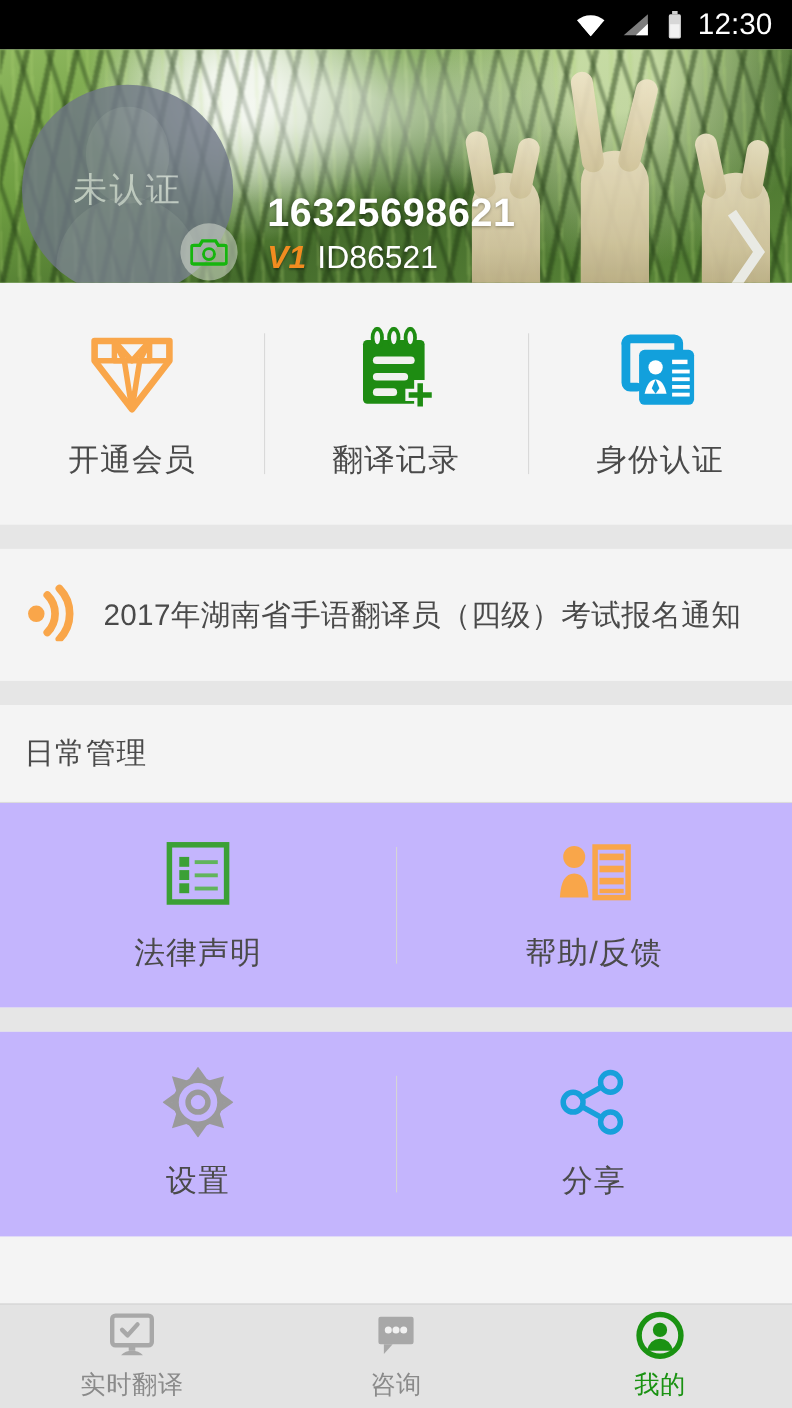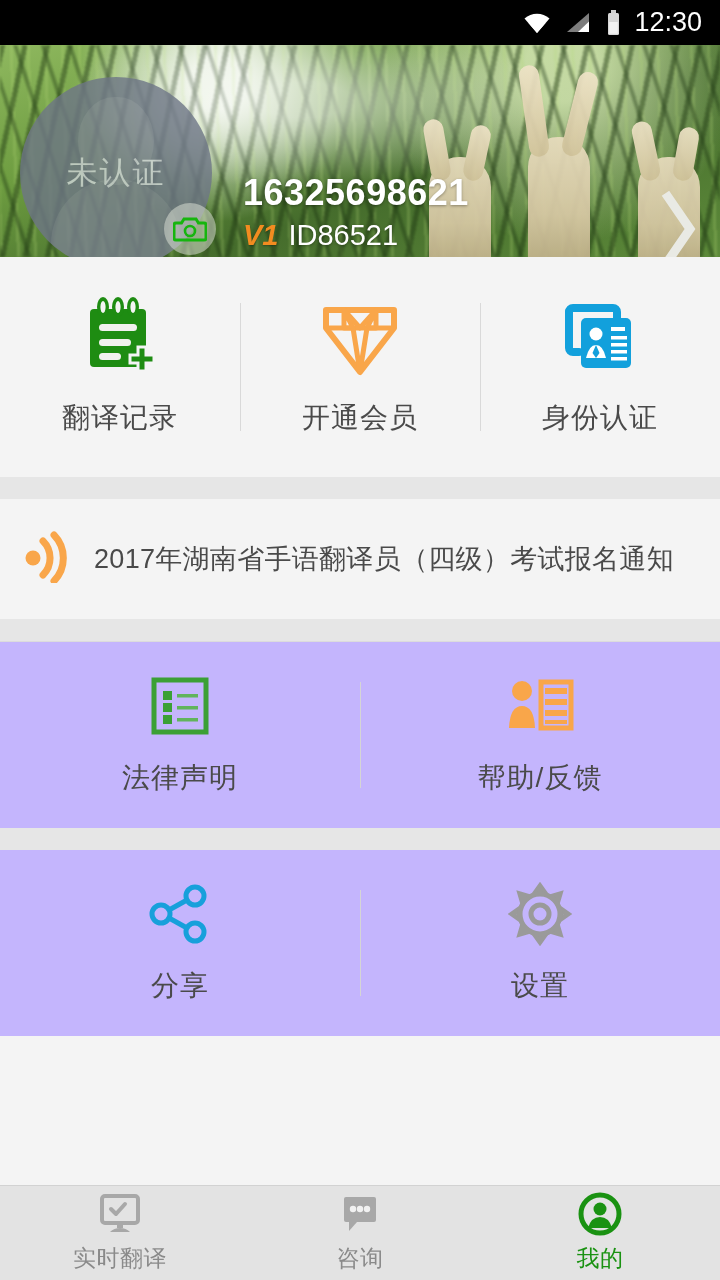--- a/index.html
+++ b/index.html
@@ -202,20 +202,33 @@
     </div>
 
     <span class="hdr-chevron">
       <svg width="42" height="76" viewBox="0 0 42 76">
         <path d="M8 6 L30 38 L8 70" fill="none" stroke="#e9eae4" stroke-width="9" stroke-linecap="square"></path>
       </svg>
     </span>
   </div>
 
   <div class="quick">
+
+    <div class="quick-cell">
+      <span class="qi">
+        <svg width="80" height="78" viewBox="0 0 80 78">
+          <path d="M6 12 h68 v18 L40 74 L6 30 Z" fill="none" stroke="#f9a64a" stroke-width="6" stroke-linejoin="round"></path>
+          <path d="M6 30 h68" fill="none" stroke="#f9a64a" stroke-width="5"></path>
+          <path d="M24 12 L33 30 L24 30 Z M56 12 L47 30 L56 30 Z" fill="none" stroke="#f9a64a" stroke-width="5" stroke-linejoin="round"></path>
+          <path d="M33 30 L40 74 L47 30" fill="none" stroke="#f9a64a" stroke-width="5" stroke-linejoin="round"></path>
+          <path d="M24 12 L40 30 L56 12" fill="none" stroke="#f9a64a" stroke-width="5" stroke-linejoin="round"></path>
+        </svg>
+      </span>
+      <span class="qlabel">开通会员</span>
+    </div>
 
     <div class="quick-cell">
       <span class="qi">
         <svg width="76" height="80" viewBox="0 0 76 80">
           <rect x="8" y="12" width="56" height="58" rx="4" fill="#1e8c12"></rect>
           <ellipse cx="21" cy="10" rx="6" ry="10" fill="#1e8c12"></ellipse>
           <ellipse cx="36" cy="10" rx="6" ry="10" fill="#1e8c12"></ellipse>
           <ellipse cx="51" cy="10" rx="6" ry="10" fill="#1e8c12"></ellipse>
           <ellipse cx="21" cy="10" rx="2.6" ry="6" fill="#f4f4f4"></ellipse>
           <ellipse cx="36" cy="10" rx="2.6" ry="6" fill="#f4f4f4"></ellipse>
@@ -224,33 +237,20 @@
           <rect x="17" y="42" width="32" height="7" rx="3.5" fill="#f1f1ee"></rect>
           <rect x="17" y="56" width="22" height="7" rx="3.5" fill="#f1f1ee"></rect>
           <path d="M56 50 h8 v8 h8 v8 h-8 v8 h-8 v-8 h-8 v-8 h8 Z" fill="#1e8c12" stroke="#f4f4f4" stroke-width="3"></path>
         </svg>
       </span>
       <span class="qlabel">翻译记录</span>
     </div>
 
     <div class="quick-cell">
       <span class="qi">
-        <svg width="80" height="78" viewBox="0 0 80 78">
-          <path d="M6 12 h68 v18 L40 74 L6 30 Z" fill="none" stroke="#f9a64a" stroke-width="6" stroke-linejoin="round"></path>
-          <path d="M6 30 h68" fill="none" stroke="#f9a64a" stroke-width="5"></path>
-          <path d="M24 12 L33 30 L24 30 Z M56 12 L47 30 L56 30 Z" fill="none" stroke="#f9a64a" stroke-width="5" stroke-linejoin="round"></path>
-          <path d="M33 30 L40 74 L47 30" fill="none" stroke="#f9a64a" stroke-width="5" stroke-linejoin="round"></path>
-          <path d="M24 12 L40 30 L56 12" fill="none" stroke="#f9a64a" stroke-width="5" stroke-linejoin="round"></path>
-        </svg>
-      </span>
-      <span class="qlabel">开通会员</span>
-    </div>
-
-    <div class="quick-cell">
-      <span class="qi">
         <svg width="78" height="78" viewBox="0 0 78 78">
           <path d="M8 14 a4 4 0 0 1 4 -4 h40 a4 4 0 0 1 4 4 v6" fill="none" stroke="#12a0dc" stroke-width="8" stroke-linecap="round"></path>
           <path d="M8 14 v36 a4 4 0 0 0 4 4 h6" fill="none" stroke="#12a0dc" stroke-width="8" stroke-linecap="round"></path>
           <rect x="20" y="20" width="50" height="50" rx="5" fill="#12a0dc"></rect>
           <circle cx="35" cy="36" r="6.5" fill="#ffffff"></circle>
           <path d="M25 60 q3 -13 10 -13 q7 0 10 13 Z" fill="#ffffff"></path>
           <path d="M35 47 l3.5 8 l-3.5 5 l-3.5 -5 Z" fill="#12a0dc"></path>
           <rect x="50" y="29" width="14" height="4" fill="#ffffff"></rect>
           <rect x="50" y="38" width="16" height="3.5" fill="#ffffff"></rect>
           <rect x="50" y="45" width="16" height="3.5" fill="#ffffff"></rect>
@@ -270,20 +270,23 @@
         <circle cx="13" cy="27" r="7.5" fill="#f9a64a"></circle>
         <path d="M23 10 a24 24 0 0 1 0 34" fill="none" stroke="#f9a64a" stroke-width="7" stroke-linecap="round"></path>
         <path d="M34 4 a33 33 0 0 1 0 46" fill="none" stroke="#f9a64a" stroke-width="7" stroke-linecap="round"></path>
       </svg>
     </span>
     <span class="notice-text">2017年湖南省手语翻译员（四级）考试报名通知</span>
   </div>
 
   <div class="band"></div>
 
+  <div class="sec-title">
+    <span>日常管理</span>
+  </div>
   <div class="hairline"></div>
 
   <div class="row2">
     <div class="row2-cell">
       <span class="ri">
         <svg width="64" height="64" viewBox="0 0 64 64">
           <rect x="6" y="6" width="52" height="52" fill="none" stroke="#3ba035" stroke-width="5"></rect>
           <rect x="15" y="17" width="9" height="9" fill="#3ba035"></rect>
           <rect x="15" y="29" width="9" height="9" fill="#3ba035"></rect>
           <rect x="15" y="41" width="9" height="9" fill="#3ba035"></rect>
@@ -309,46 +312,46 @@
       </span>
       <span class="rlabel">帮助/反馈</span>
     </div>
   </div>
 
   <div class="band"></div>
 
   <div class="row2">
     <div class="row2-cell">
       <span class="ri">
-        <svg width="66" height="62" viewBox="0 0 66 62">
-          <circle cx="14" cy="31" r="9" fill="none" stroke="#17a0db" stroke-width="5"></circle>
-          <circle cx="48" cy="13" r="9" fill="none" stroke="#17a0db" stroke-width="5"></circle>
-          <circle cx="48" cy="49" r="9" fill="none" stroke="#17a0db" stroke-width="5"></circle>
-          <path d="M22 27 L40 17" fill="none" stroke="#17a0db" stroke-width="5"></path>
-          <path d="M22 35 L40 45" fill="none" stroke="#17a0db" stroke-width="5"></path>
-        </svg>
-      </span>
-      <span class="rlabel">分享</span>
-    </div>
-
-    <div class="row2-cell">
-      <span class="ri">
         <svg width="64" height="64" viewBox="0 0 64 64">
           <g fill="none" stroke="#9a9a9a" stroke-width="5">
             <circle cx="32" cy="32" r="9"></circle>
             <path d="M32 4 l5 7 l-10 0 Z M32 60 l5 -7 l-10 0 Z
                      M4 32 l7 5 l0 -10 Z M60 32 l-7 5 l0 -10 Z
                      M12 12 l8.5 2.5 l-6 6 Z M52 52 l-8.5 -2.5 l6 -6 Z
                      M52 12 l-2.5 8.5 l-6 -6 Z M12 52 l2.5 -8.5 l6 6 Z"></path>
             <circle cx="32" cy="32" r="20"></circle>
           </g>
         </svg>
       </span>
       <span class="rlabel">设置</span>
     </div>
+
+    <div class="row2-cell">
+      <span class="ri">
+        <svg width="66" height="62" viewBox="0 0 66 62">
+          <circle cx="14" cy="31" r="9" fill="none" stroke="#17a0db" stroke-width="5"></circle>
+          <circle cx="48" cy="13" r="9" fill="none" stroke="#17a0db" stroke-width="5"></circle>
+          <circle cx="48" cy="49" r="9" fill="none" stroke="#17a0db" stroke-width="5"></circle>
+          <path d="M22 27 L40 17" fill="none" stroke="#17a0db" stroke-width="5"></path>
+          <path d="M22 35 L40 45" fill="none" stroke="#17a0db" stroke-width="5"></path>
+        </svg>
+      </span>
+      <span class="rlabel">分享</span>
+    </div>
   </div>
 
   <div class="tabbar">
 
     <div class="tab">
       <span class="tab-icon">
         <svg width="44" height="42" viewBox="0 0 44 42">
           <rect x="4" y="3" width="36" height="27" rx="3" fill="none" stroke="#a8a8a8" stroke-width="4"></rect>
           <path d="M13 16 l5 5 l9 -10" fill="none" stroke="#a8a8a8" stroke-width="4" stroke-linecap="round" stroke-linejoin="round"></path>
           <rect x="19" y="30" width="6" height="5" fill="#a8a8a8"></rect>

